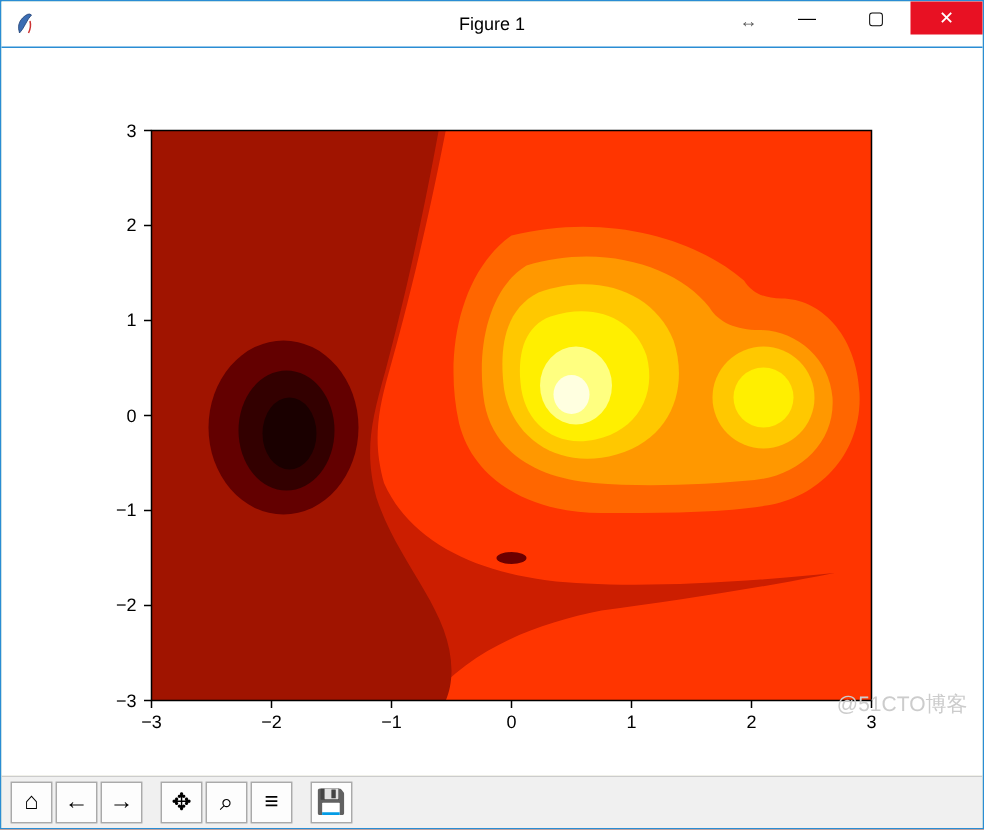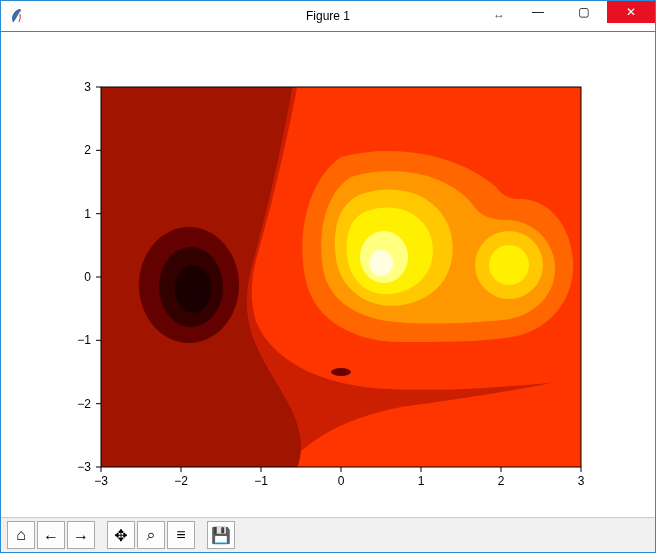--- a/index.html
+++ b/index.html
@@ -231,20 +231,21 @@
             <text x="-10" y="194" text-anchor="end" class="ticklabel">0</text>
             <line x1="0" x2="-5" y1="126.66666666666669" y2="126.66666666666669" stroke="#000"></line>
             <text x="-10" y="130.66666666666669" text-anchor="end" class="ticklabel">1</text>
             <line x1="0" x2="-5" y1="63.333333333333314" y2="63.333333333333314" stroke="#000"></line>
             <text x="-10" y="67.33333333333331" text-anchor="end" class="ticklabel">2</text>
             <line x1="0" x2="-5" y1="0" y2="0" stroke="#000"></line>
             <text x="-10" y="4" text-anchor="end" class="ticklabel">3</text>
           </g>
       </g>
     </svg>
+    <div class="watermark">@51CTO博客</div>
   </div>
 
   <div class="toolbar">
     <div class="tool-btn">
         <span>⌂</span>
       </div>
     <div class="tool-btn">
         <span>←</span>
       </div>
     <div class="tool-btn">

